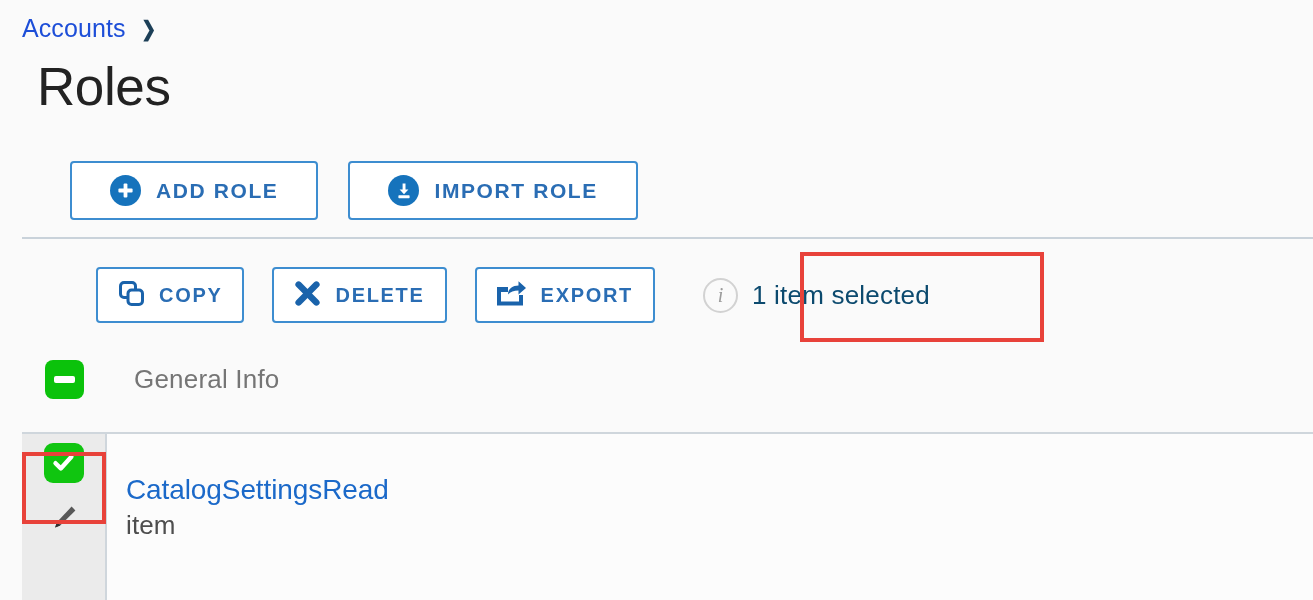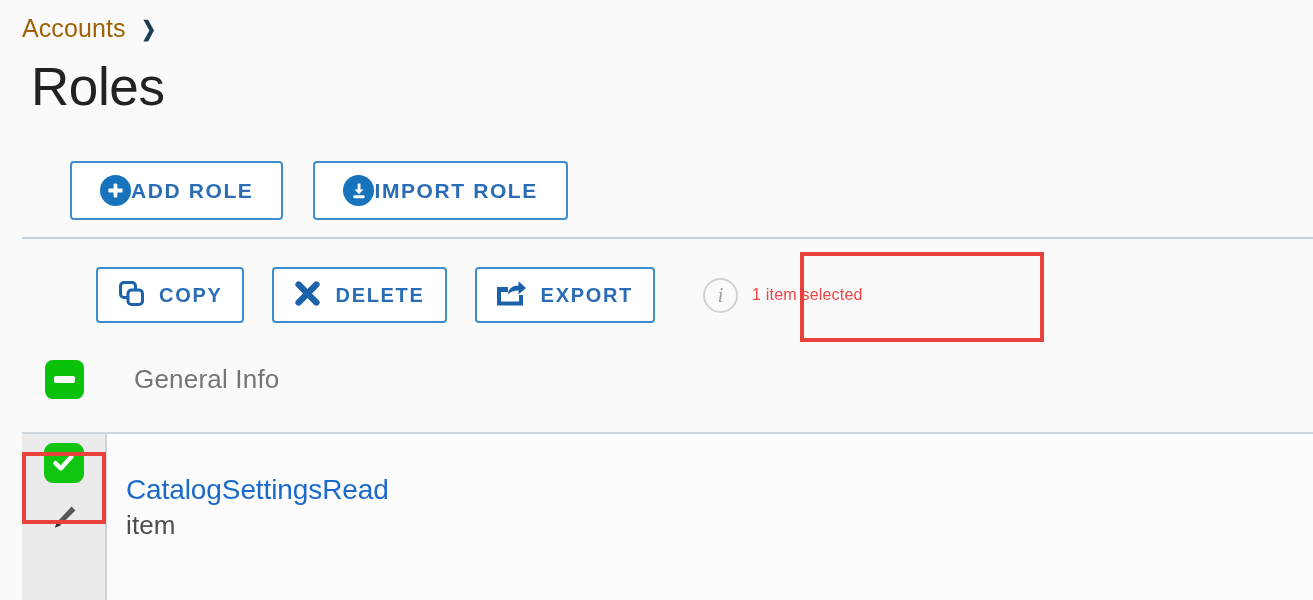--- a/index.html
+++ b/index.html
@@ -21,34 +21,34 @@
     position: absolute;
     left: 22px;
     top: 14px;
     display: flex;
     align-items: center;
     gap: 14px;
     font-size: 25px;
     color: #4a5a68;
     letter-spacing: .1px;
   }
-  .breadcrumb .crumb { color: #a16207; }
+  .breadcrumb .crumb { color: #1d4ed8; }
   .breadcrumb .sep {
     color: #1c3f57;
     font-size: 21px;
     font-weight: bold;
     line-height: 1;
     display: inline-block;
     transform: scaleX(.85);
   }
 
   
   .page-title {
     position: absolute;
-    left: 31px;
+    left: 37px;
     top: 58px;
     font-size: 53px;
     font-weight: 400;
     color: #222222;
     letter-spacing: -.4px;
     line-height: 1.1;
   }
 
   
   .action-row {
@@ -59,21 +59,22 @@
     gap: 30px;
   }
   .btn {
     box-sizing: border-box;
     height: 59px;
     border: 2px solid #3d8dd0;
     border-radius: 4px;
     background: #ffffff;
     display: flex;
     align-items: center;
-    padding: 0 28px;
+    padding: 0 38px;
+    gap: 15px;
     cursor: pointer;
     user-select: none;
   }
   .btn .label {
     font-size: 21px;
     font-weight: bold;
     color: #2a6db4;
     letter-spacing: 1.6px;
     text-transform: uppercase;
     white-space: nowrap;
@@ -127,22 +128,22 @@
     display: flex;
     align-items: center;
     justify-content: center;
     color: #9b9b9b;
     font-size: 20px;
     font-family: "Liberation Serif", serif;
     font-style: italic;
     flex: none;
   }
   .selected-text {
-    font-size: 16px;
-    color: #ef4444;
+    font-size: 26px;
+    color: #0c4a6e;
     white-space: nowrap;
     letter-spacing: .2px;
   }
 
   
   .section-row {
     position: absolute;
     left: 45px;
     top: 360px;
     display: flex;

